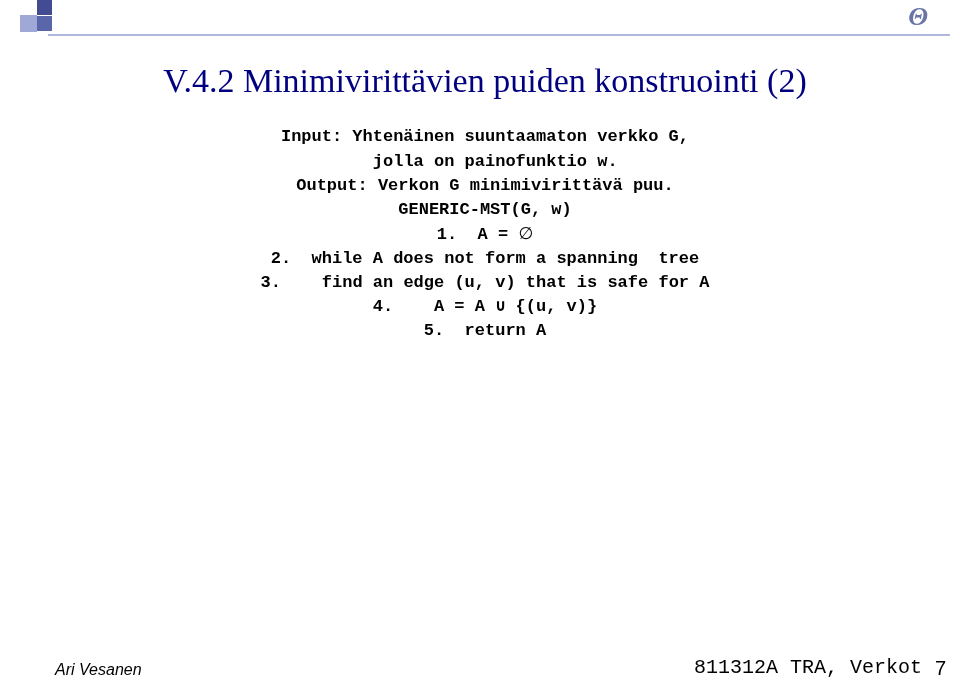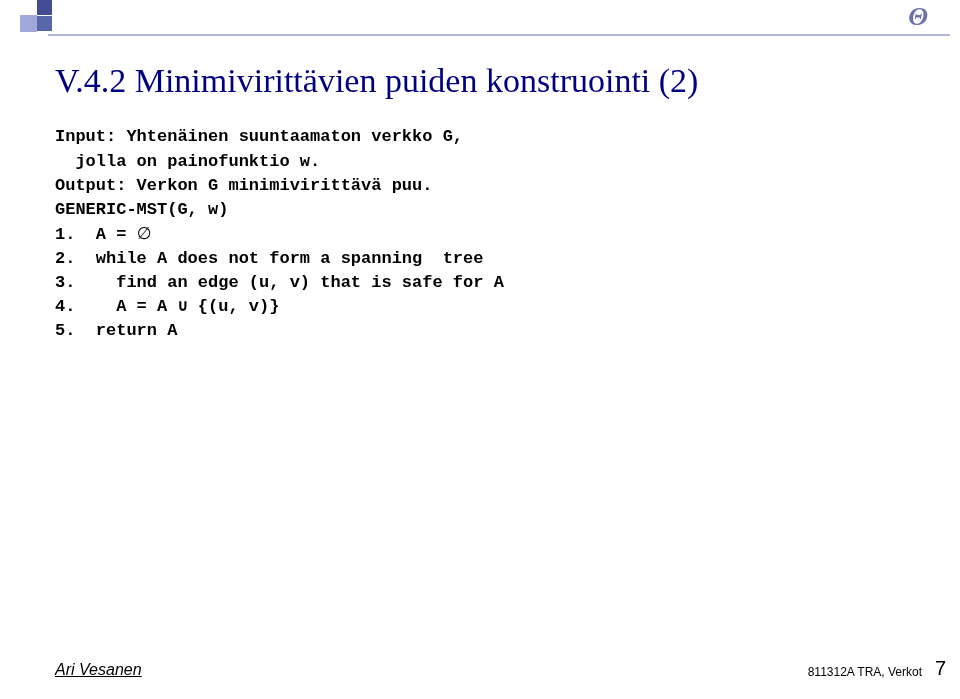--- a/index.html
+++ b/index.html
@@ -43,20 +43,21 @@
     font-style: italic;
     font-size: 26px;
     color: #6b74a8;
     font-weight: bold;
   }
   .content {
     position: absolute;
     top: 62px;
     left: 55px;
     right: 45px;
+    text-align: center;
   }
   .title {
     font-family: "Comic Sans MS", "Comic Sans", cursive;
     font-size: 34px;
     color: #000080;
     margin-bottom: 26px;
     line-height: 1.1;
   }
   .code {
     font-family: "Courier New", Courier, monospace;
@@ -78,28 +79,27 @@
     height: 30px;
   }
   .footer-left {
     position: absolute;
     left: 55px;
     bottom: 0;
     font-family: Tahoma, Verdana, sans-serif;
     font-style: italic;
     font-size: 16px;
     color: #000;
-    text-decoration: underline;
   }
   .footer-right {
     position: absolute;
     right: 38px;
     bottom: 0;
-    font-family: Liberation Sans, sans-serif;
-    font-size: 12px;
+    font-family: Liberation Mono, monospace;
+    font-size: 20px;
     color: #000;
   }
   .footer-page {
     position: absolute;
     right: 14px;
     bottom: -1px;
     font-family: Tahoma, Verdana, sans-serif;
     font-size: 20px;
     color: #000;
     font-weight: 500;

